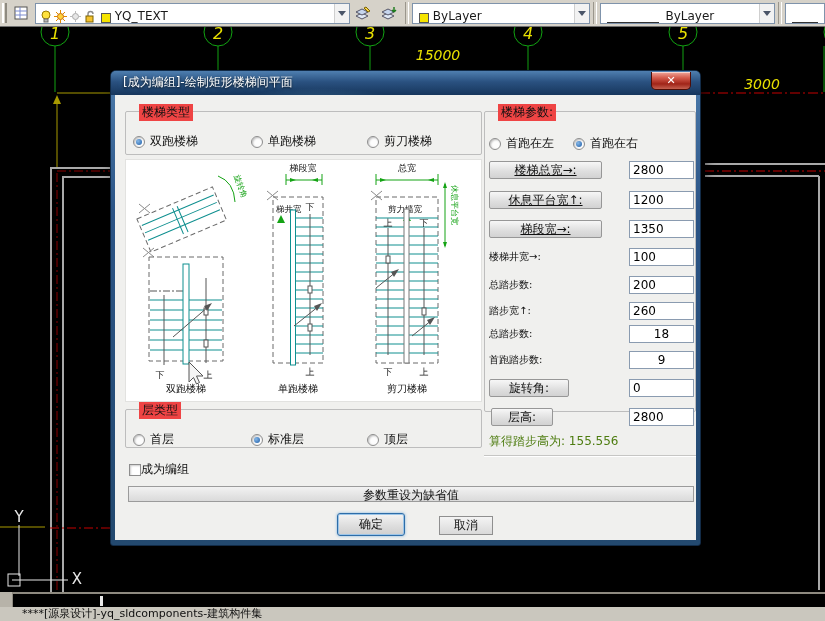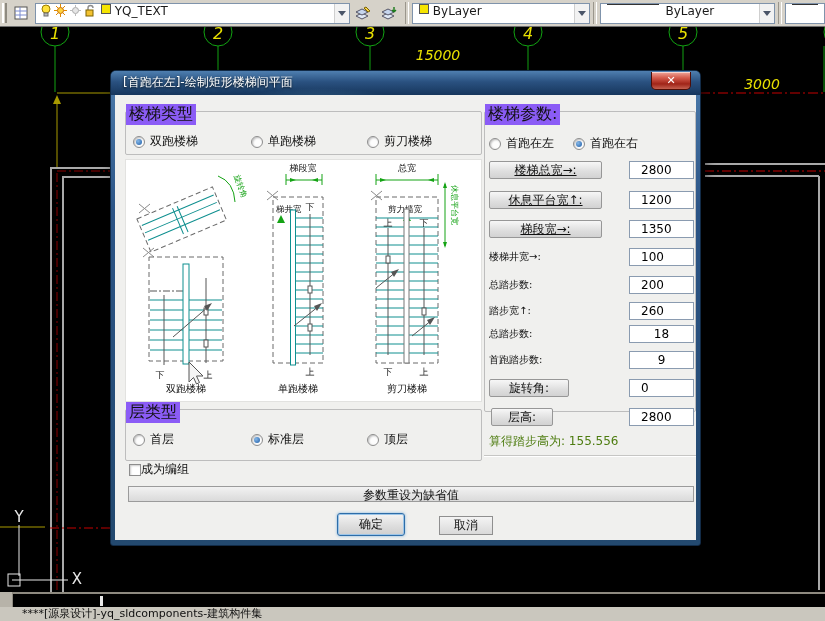--- a/index.html
+++ b/index.html
@@ -5,21 +5,21 @@
   * { box-sizing:border-box; margin:0; padding:0; font-family:"DejaVu Sans",sans-serif; }
   html,body { width:825px; height:621px; overflow:hidden; }
   body { position:relative; background:#000; }
 
   
   #toolbar { position:absolute; left:0; top:0; width:825px; height:27px;
     background:#d6d2c9; border-bottom:1px solid #6f6f6f; display:flex; align-items:center; z-index:20; }
   .tb-grip { width:5px; height:20px; margin:0 2px; border-left:2px solid #fff; border-right:2px solid #8e8a80; }
   .tb-sep { width:4px; height:22px; margin:0 3px; border-left:1px solid #9a968c; border-right:1px solid #fff; }
   .tb-btn { width:26px; height:23px; display:flex; align-items:center; justify-content:center; }
-  .tb-combo { height:21px; background:#fff; border:1px solid #7f93ab; display:flex; align-items:flex-start;
+  .tb-combo { height:21px; background:#fff; border:1px solid #7f93ab; display:flex; align-items:flex-end;
     font-size:12px; color:#1a1a1a; padding-left:4px; }
   .tb-combo .arr { width:15px; height:100%; margin-left:auto; border-left:1px solid #cfcfcf;
     display:flex; align-items:center; justify-content:center; background:#f2f2f2; }
   .tb-combo .arr::after { content:''; border:4px solid transparent; border-top:5px solid #4a5568; margin-top:5px; }
   .swatch { width:10px; height:10px; background:#f5e400; border:1px solid #555; margin:0 4px 0 2px; flex:0 0 auto; }
   .lt-line { width:52px; height:1px; background:#333; margin:0 6px 0 2px; flex:0 0 auto; }
   .combo-icons { display:flex; align-items:center; gap:2px; margin-right:2px; }
 
   
   #drawing { position:absolute; left:0; top:27px; z-index:1; }
@@ -37,38 +37,38 @@
       linear-gradient(180deg,#4f7fb0 0%,#2a5180 45%,#16365c 100%);
     border-radius:5px 5px 0 0; }
   #dlg-close { position:absolute; right:9px; top:1px; width:40px; height:18px; cursor:default;
     background:linear-gradient(180deg,#f0a79b 0%,#d4594a 35%,#a02418 70%,#c4604f 100%);
     border:1px solid #4f0d06; border-top:none; border-radius:0 0 5px 5px; color:#fff;
     font-size:11px; font-weight:bold; text-align:center; line-height:17px;
     box-shadow:inset 0 1px 0 rgba(255,255,255,.55); }
   #dlg-client { position:absolute; left:4px; top:24px; right:4px; bottom:5px; background:#f0f0ee; }
 
   .grp { position:absolute; border:1px solid #bdbdbd; border-radius:2px; }
-  .grp-label { position:absolute; top:-8px; left:0; background:#8b5cf6; padding:0 3px; font-size:16px; color:#111; }
+  .grp-label { position:absolute; top:-8px; left:13px; background:#ef4444; padding:0 3px; font-size:12px; color:#111; }
 
   .radio-item { position:absolute; display:flex; align-items:center; gap:5px; font-size:12px; color:#111; }
   .radio { position:relative; width:12px; height:12px; border-radius:50%; background:#fdfdfd;
     border:1px solid #8d8d8d; box-shadow:inset 1px 1px 2px rgba(0,0,0,.25); flex:0 0 auto; }
   .radio.sel::after { content:''; position:absolute; left:2px; top:2px; width:6px; height:6px; border-radius:50%;
     background:radial-gradient(circle at 35% 35%, #86b8e8, #1d5ca5); }
   .check-item { position:absolute; display:flex; align-items:center; font-size:12px; color:#111; }
   .checkbox { width:12px; height:12px; background:#fff; border:1px solid #8d8d8d; box-shadow:inset 1px 1px 2px rgba(0,0,0,.2); }
 
   #diag-panel { position:absolute; left:10px; top:64px; width:357px; height:243px; background:#fff; border:1px solid #e2e2e0; }
 
   .prow { position:absolute; left:374px; width:206px; height:20px; }
   .pbtn { position:absolute; left:0; top:0; height:18px; font-size:12px; color:#111;
     background:linear-gradient(180deg,#f7f7f7,#dedede 60%,#d2d2d2); border:1px solid #979797; border-radius:2px; }
   .plabel { position:absolute; left:0; top:2px; font-size:10px; color:#111; white-space:nowrap; }
   .pinput { position:absolute; left:140px; top:0; width:65px; height:18px; background:#fff;
-    border:1px solid #8a9bb0; font-size:12px; color:#000; padding:0 11px; }
+    border:1px solid #8a9bb0; font-size:12px; color:#000; padding:0 3px; }
   .pinput.center { text-align:center; }
   .w113 { width:113px;text-decoration:underline; } .w80 { width:80px; } .w62 { width:62px; left:2px; }
 
   #step-height { position:absolute; left:374px; top:338px; font-size:12px; color:#4d7c0f; }
   .sepline { position:absolute; height:1px; background:#c6c6c4; box-shadow:0 1px 0 #fff; }
 
   #reset-btn { position:absolute; left:13px; top:391px; width:566px; height:16px; font-size:12px; color:#111;
     background:linear-gradient(180deg,#f2f2f2,#dadada); border:1px solid #9b9b9b; }
   #ok-btn { position:absolute; left:222px; top:418px; width:68px; height:23px; font-size:12px; color:#111;
     background:linear-gradient(180deg,#f4f4f4,#dcdcdc 60%,#cfcfcf); border:1px solid #2d6da8; border-radius:3px;
@@ -203,21 +203,21 @@
   <g stroke="#e8e8e8" fill="none">
     <path d="M19 498V549M12 553H68"></path>
     <rect x="8" y="547" width="12" height="12"></rect>
   </g>
   <text x="19" y="495" fill="#e8e8e8" font-size="15" text-anchor="middle">Y</text>
   <text x="77" y="557" fill="#e8e8e8" font-size="15" text-anchor="middle">X</text>
 </svg>
 
 <div id="dialog">
   <div id="dlg-title">
-    <span>[首跑在左]-绘制矩形楼梯间平面</span>
+    <span>[成为编组]-绘制矩形楼梯间平面</span>
   </div>
   <div id="dlg-close">
     <span>✕</span>
   </div>
   <div id="dlg-client">
 
     <div class="grp" style="left:10px;top:16px;width:357px;height:44px">
       <span class="grp-label">楼梯类型</span>
     </div>
     <div class="radio-item" style="left:18px;top:38px">
@@ -358,21 +358,21 @@
       <button class="pbtn w80">旋转角:</button>
       <input class="pinput" value="0" style="">
     </div>
     <div class="prow" style="top:313px">
       <button class="pbtn w62">层高:</button>
       <input class="pinput" value="2800" style="">
     </div>
     <div id="step-height">算得踏步高为: 155.556</div>
     <div class="sepline" style="left:369px;top:360px;width:212px"></div>
 
-    <div class="grp" style="left:10px;top:314px;width:357px;height:52px">
+    <div class="grp" style="left:10px;top:314px;width:357px;height:39px">
       <span class="grp-label">层类型</span>
     </div>
     <div class="radio-item" style="left:18px;top:336px">
       <span class="radio"></span>
       <span>首层</span>
     </div>
     <div class="radio-item" style="left:136px;top:336px">
       <span class="radio sel"></span>
       <span>标准层</span>
     </div>

